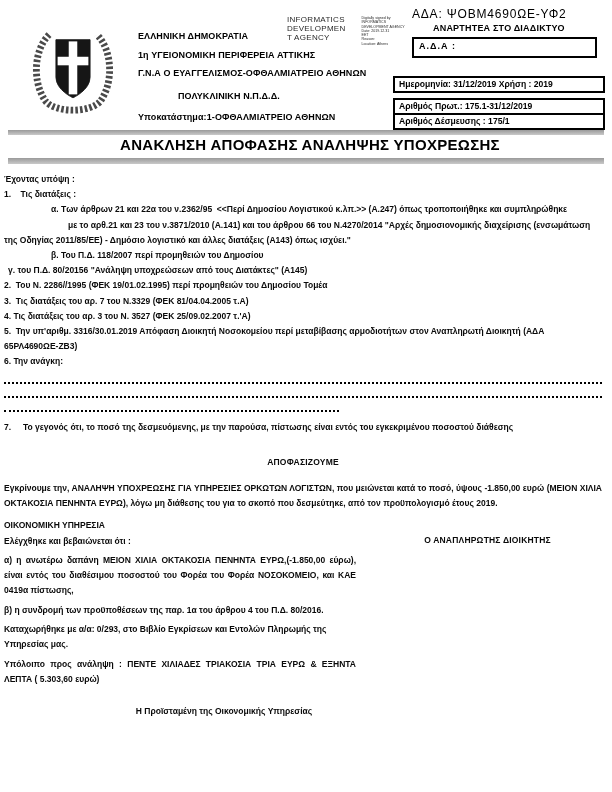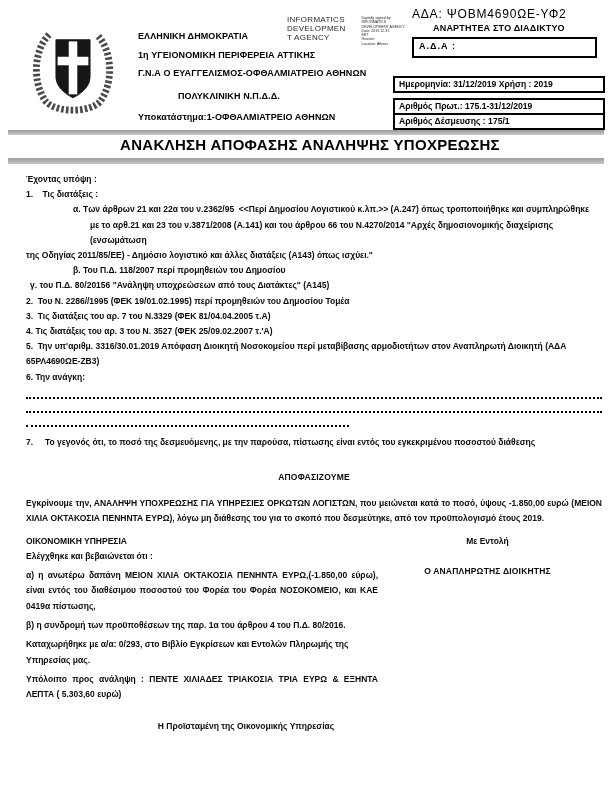--- a/index.html
+++ b/index.html
@@ -27,21 +27,21 @@
   .ibox.b2{top:98px;}
   .ibox.b3{top:113px;}
 
   .bar{position:absolute;left:8px;right:8px;height:5px;background:linear-gradient(#9a9a9a,#c9c9c9);}
   .bar.t{top:130px;}
   .bar.m{top:158px;height:6px;}
   .doc-title{position:absolute;left:8px;right:0;top:136px;text-align:center;
              font-size:15px;font-weight:800;letter-spacing:0.3px;}
 
   
-  .body{position:absolute;left:26px;right:10px;top:172px;font-size:8.5px;font-weight:700;
+  .body{position:absolute;left:4px;right:10px;top:172px;font-size:8.5px;font-weight:700;
         line-height:15.2px;color:#0a0a0a;}
   .ln{white-space:pre-wrap;}
   .in1{padding-left:47px;}
   .in2{padding-left:64px;}
   .in3{padding-left:4px;}
   .dots{border-bottom:2px dotted #000;height:0;margin-top:12px;}
   .dots.short{width:56%;margin-bottom:6px;}
   .j{text-align:justify;}
   .bold{font-weight:700;}
 
@@ -101,21 +101,21 @@
   <div class="ibox b3">Αριθμός Δέσμευσης : 175/1</div>
 
   <div class="bar t"></div>
   <div class="doc-title">ΑΝΑΚΛΗΣΗ ΑΠΟΦΑΣΗΣ ΑΝΑΛΗΨΗΣ ΥΠΟΧΡΕΩΣΗΣ</div>
   <div class="bar m"></div>
 
   <div class="body">
     <div class="ln">Έχοντας υπόψη :</div>
     <div class="ln">1.    Τις διατάξεις :</div>
     <div class="ln in1">α. Των άρθρων 21 και 22α του ν.2362/95  &lt;&lt;Περί Δημοσίου Λογιστικού κ.λπ.&gt;&gt; (Α.247) όπως τροποποιήθηκε και συμπληρώθηκε</div>
-    <div class="ln in2">με το αρθ.21 και 23 του ν.3871/2008 (Α.141) και του άρθρου 66 του Ν.4270/2014 "Αρχές δημοσιονομικής διαχείρισης (ενσωμάτωση</div>
+    <div class="ln in2">με το αρθ.21 και 23 του ν.3871/2010 (Α.141) και του άρθρου 66 του Ν.4270/2014 "Αρχές δημοσιονομικής διαχείρισης (ενσωμάτωση</div>
     <div class="ln">της Οδηγίας 2011/85/ΕΕ) - Δημόσιο λογιστικό και άλλες διατάξεις (Α143) όπως ισχύει."</div>
     <div class="ln in1">β. Του Π.Δ. 118/2007 περί προμηθειών του Δημοσίου</div>
     <div class="ln in3">γ. του Π.Δ. 80/20156 "Ανάληψη υποχρεώσεων από τους Διατάκτες" (Α145)</div>
     <div class="ln">2.  Του Ν. 2286//1995 (ΦΕΚ 19/01.02.1995) περί προμηθειών του Δημοσίου Τομέα</div>
     <div class="ln">3.  Τις διατάξεις του αρ. 7 του Ν.3329 (ΦΕΚ 81/04.04.2005 τ.Α)</div>
     <div class="ln">4. Τις διατάξεις του αρ. 3 του Ν. 3527 (ΦΕΚ 25/09.02.2007 τ.'Α)</div>
     <div class="ln">5.  Την υπ'αριθμ. 3316/30.01.2019 Απόφαση Διοικητή Νοσοκομείου περί μεταβίβασης αρμοδιοτήτων στον Αναπληρωτή Διοικητή (ΑΔΑ</div>
     <div class="ln">65ΡΛ4690ΩΕ-ΖΒ3)</div>
     <div class="ln">6. Την ανάγκη:</div>
 
@@ -131,21 +131,20 @@
     <div class="fin">
       <div class="fin-left">
         <div class="bold">ΟΙΚΟΝΟΜΙΚΗ ΥΠΗΡΕΣΙΑ</div>
         <div>Ελέγχθηκε και βεβαιώνεται ότι :</div>
         <div class="blk j">α) η ανωτέρω δαπάνη ΜΕΙΟΝ ΧΙΛΙΑ ΟΚΤΑΚΟΣΙΑ ΠΕΝΗΝΤΑ ΕΥΡΩ,(-1.850,00 εύρω), είναι εντός του διαθέσιμου ποσοστού του Φορέα του Φορέα ΝΟΣΟΚΟΜΕΙΟ, και ΚΑΕ 0419α πίστωσης,</div>
         <div class="blk j">β) η συνδρομή των προϋποθέσεων της παρ. 1α του άρθρου 4 του Π.Δ. 80/2016.</div>
         <div class="blk">Καταχωρήθηκε με α/α: 0/293, στο Βιβλίο Εγκρίσεων και Εντολών Πληρωμής της Υπηρεσίας μας.</div>
         <div class="blk j">Υπόλοιπο προς ανάληψη : ΠΕΝΤΕ ΧΙΛΙΑΔΕΣ ΤΡΙΑΚΟΣΙΑ ΤΡΙΑ ΕΥΡΩ &amp; ΕΞΗΝΤΑ ΛΕΠΤΑ ( 5.303,60 ευρώ)</div>
       </div>
       <div class="fin-right">
-        <div class="bold">Με Εντολή</div>
         <div class="bold role">Ο  ΑΝΑΠΛΗΡΩΤΗΣ ΔΙΟΙΚΗΤΗΣ</div>
       </div>
     </div>
 
     <div class="head-sign bold">Η Προϊσταμένη της Οικονομικής Υπηρεσίας</div>
   </div>
 
 </div>
 
 </body></html>

